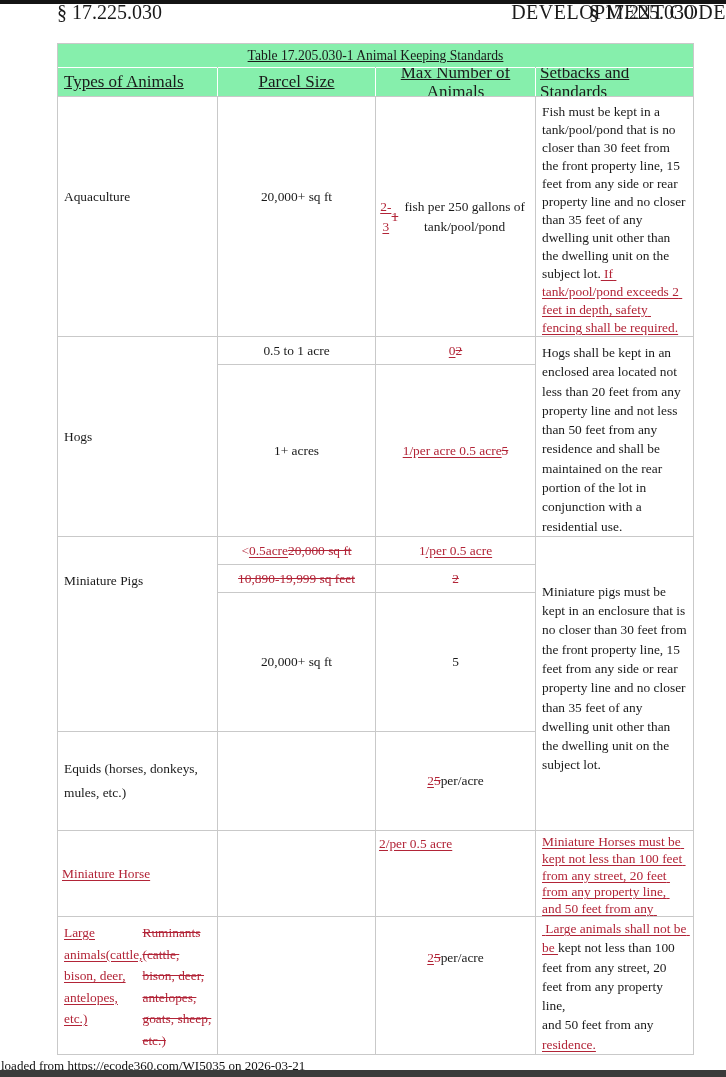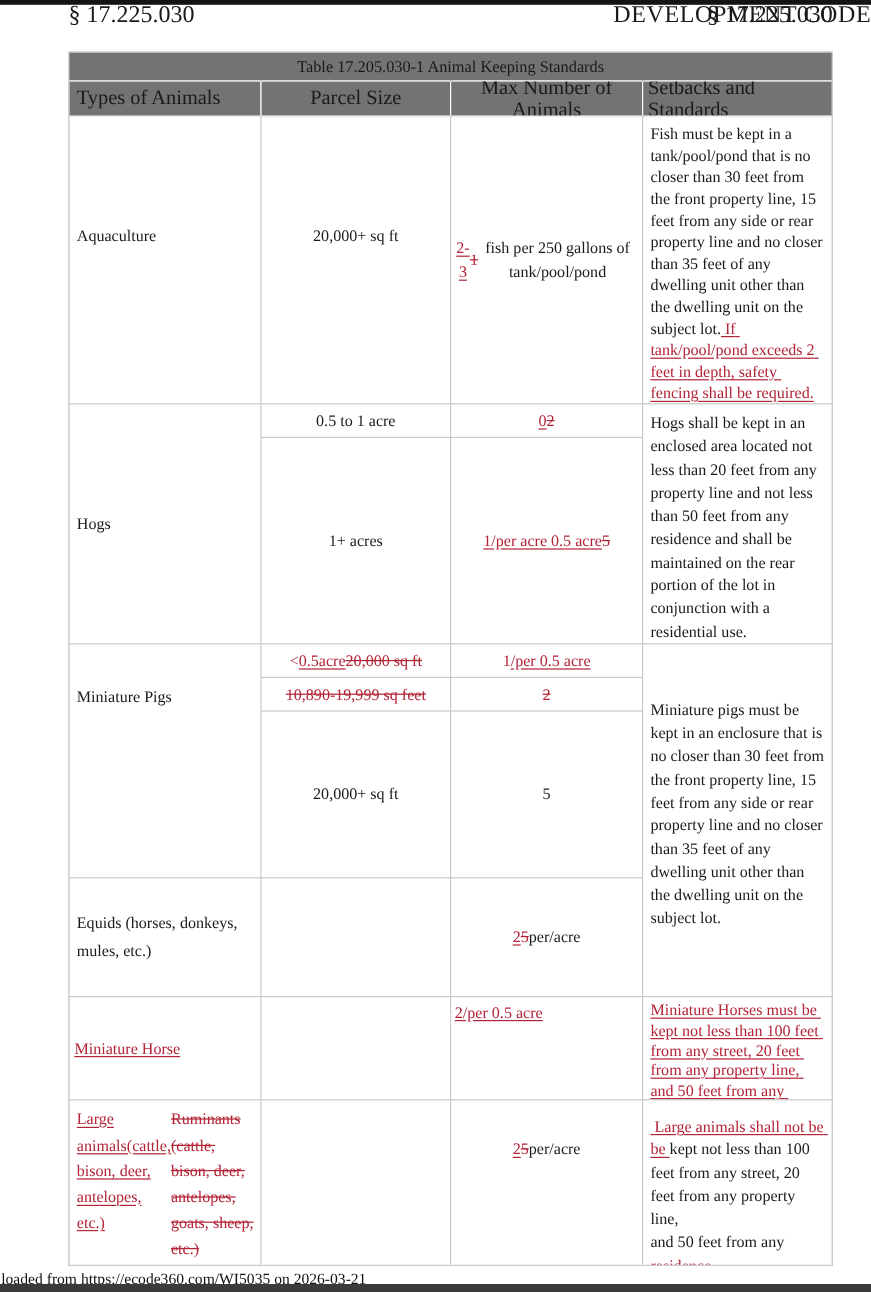--- a/index.html
+++ b/index.html
@@ -21,21 +21,21 @@
   
   .tbl{
     position:absolute;left:57px;top:43px;width:635px;
     display:grid;
     grid-template-columns:159px 157px 159px 157px;
     grid-template-rows:23px 28px 239px 27px 171px 27px 27px 138px 98px 85px 137px;
     gap:1px;background:#c9c9c9;border:1px solid #c9c9c9;
   }
   .c{background:#fff;display:flex;align-items:center;justify-content:center;
      text-align:center;font-size:13.4px;line-height:19.4px;overflow:hidden;}
-  .gray{background:#737373;}
+  .gray{background:#86efac;text-decoration:underline;}
   .t-title{grid-area:1/1/2/5;font-size:13.6px;}
   .hcell{font-size:17px;}
   .h1{grid-area:2/1;justify-content:flex-start;padding-left:6px;text-align:left;box-shadow:0 -1px 0 #fff;}
   .h2{grid-area:2/2;box-shadow:-1px 0 0 #fff,0 -1px 0 #fff;}
   .h3{grid-area:2/3;box-shadow:-1px 0 0 #fff,0 -1px 0 #fff;}
   .h4{grid-area:2/4;justify-content:flex-start;padding-left:4px;text-align:left;box-shadow:-1px 0 0 #fff,0 -1px 0 #fff;}
 
   .c-left{justify-content:flex-start;text-align:left;padding-left:6px;}
   .c-top{align-items:flex-start;}
   .bias-up{padding-bottom:40px;}
@@ -166,20 +166,20 @@
       <span class="seg-ins">Large animals(cattle, bison, deer, antelopes, etc.)</span>
       <span class="seg-del">Ruminants (cattle, bison, deer, antelopes, goats, sheep, etc.)</span>
     </div>
   <div class="c p-la"></div>
   <div class="c m-la">
       <span class="seg-ins">2</span>
       <span class="seg-del">5</span>
       <span class="seg-plain"> per/acre</span>
     </div>
   <div class="c c-top s-la lh-norm">
-    <div class="setb para" style="padding-top:12px;"><span class="seg-ins"> Large animals shall not be be </span><span class="seg-plain">kept not less than 100 feet from any street, 20 feet from any property line,
+    <div class="setb para" style="padding-top:2px;"><span class="seg-ins"> Large animals shall not be be </span><span class="seg-plain">kept not less than 100 feet from any street, 20 feet from any property line,
 and 50 feet from any </span><span class="seg-ins">residence.</span></div>
   </div>
 </div>
 
 <div class="page-foot">loaded from https://ecode360.com/WI5035 on 2026-03-21</div>
 
 <div class="bottom-bar"></div>
 
 </body></html>

